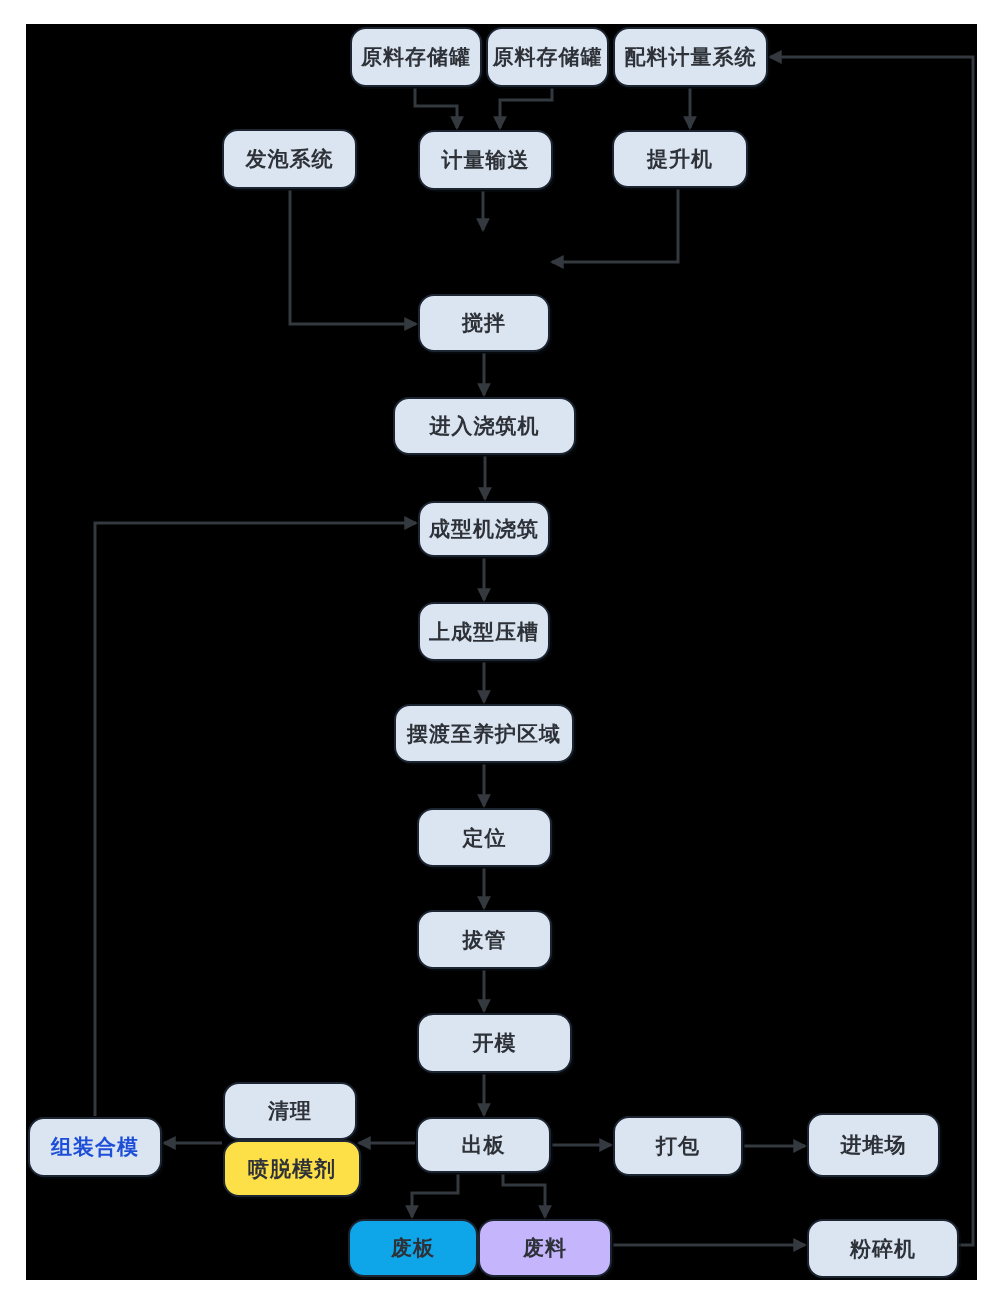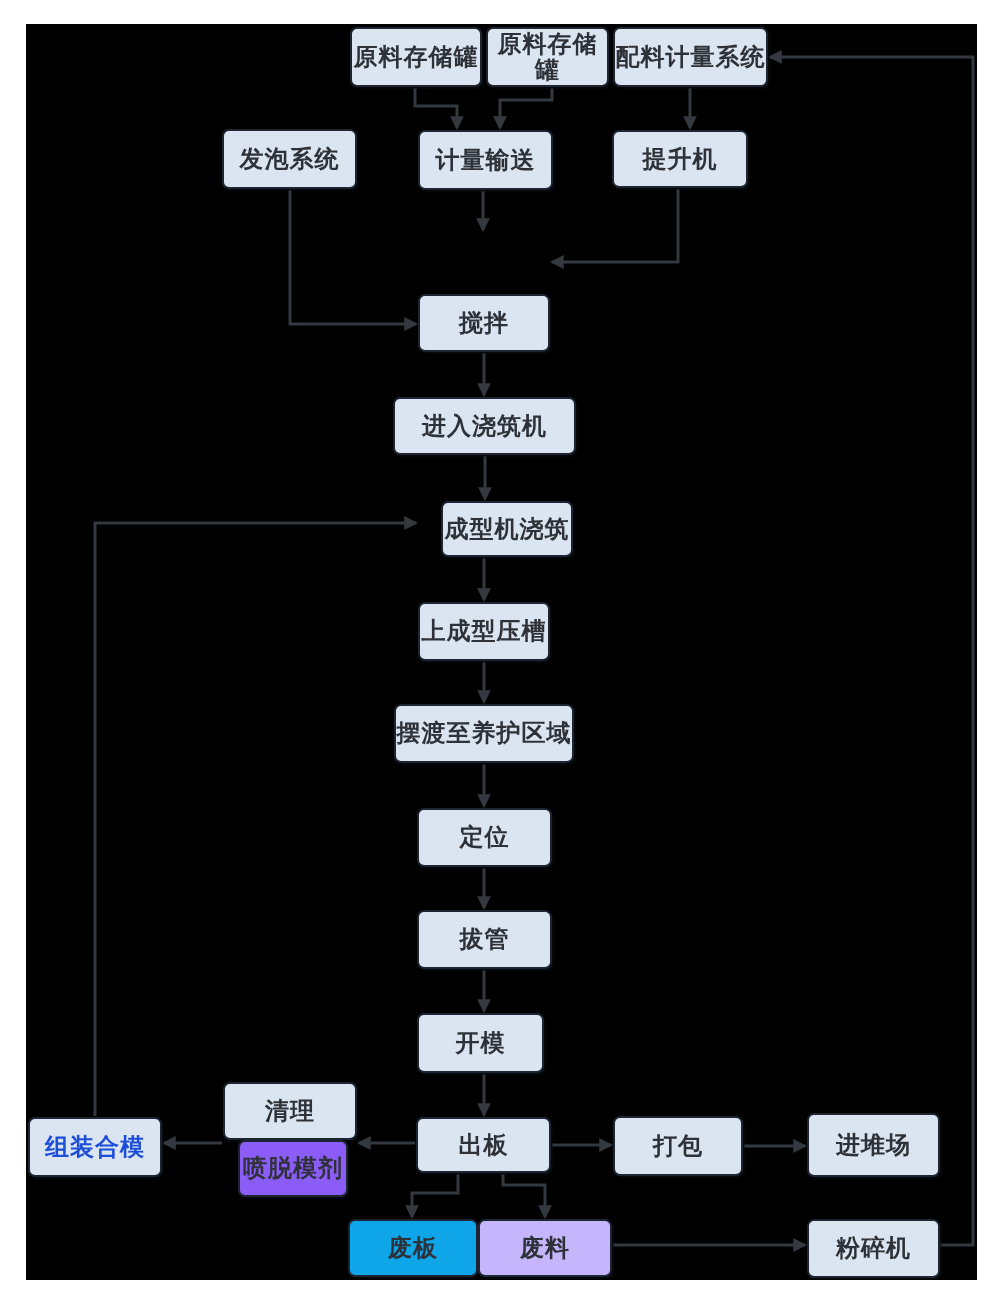--- a/index.html
+++ b/index.html
@@ -11,24 +11,24 @@
     overflow:hidden;
   }
   .stage{position:absolute;left:0;top:0;width:1000px;height:1304px;}
   .diagram-bg{position:absolute;background:#000000;}
   .edge-layer{position:absolute;left:0;top:0;width:1000px;height:1304px;pointer-events:none;}
   .node{
     position:absolute;
     box-sizing:border-box;
     background:#dbe5f1;
     border:2px solid #1c2531;
-    border-radius:7px;
+    border-radius:16px;
     display:flex;align-items:center;justify-content:center;
     color:#2e3238;
-    font-size:24px;
+    font-size:21px;
     font-weight:600;
     letter-spacing:1px;
     text-align:center;
     line-height:1.1;
     box-shadow:2px 2px 0 rgba(10,14,20,0.55);
   }
 </style>
 </head>
 <body>
 
@@ -66,28 +66,28 @@
       <polyline points="940,1245 973,1245 973,57 770,57" fill="none" stroke="#33393f" stroke-width="3" marker-end="url(#ah)"></polyline>
     </svg>
     <div class="node" style="left: 350px; top: 27px; width: 132px; height: 60px; background: rgb(219, 229, 241); border-color: rgb(28, 37, 49); color: rgb(46, 50, 56);">原料存储罐</div>
     <div class="node" style="left: 486px; top: 27px; width: 123px; height: 60px; background: rgb(219, 229, 241); border-color: rgb(28, 37, 49); color: rgb(46, 50, 56);">原料存储罐</div>
     <div class="node" style="left: 613px; top: 27px; width: 155px; height: 60px; background: rgb(219, 229, 241); border-color: rgb(28, 37, 49); color: rgb(46, 50, 56);">配料计量系统</div>
     <div class="node" style="left: 222px; top: 129px; width: 135px; height: 60px; background: rgb(219, 229, 241); border-color: rgb(28, 37, 49); color: rgb(46, 50, 56);">发泡系统</div>
     <div class="node" style="left: 418px; top: 130px; width: 135px; height: 60px; background: rgb(219, 229, 241); border-color: rgb(28, 37, 49); color: rgb(46, 50, 56);">计量输送</div>
     <div class="node" style="left: 612px; top: 130px; width: 136px; height: 58px; background: rgb(219, 229, 241); border-color: rgb(28, 37, 49); color: rgb(46, 50, 56);">提升机</div>
     <div class="node" style="left: 418px; top: 294px; width: 132px; height: 58px; background: rgb(219, 229, 241); border-color: rgb(28, 37, 49); color: rgb(46, 50, 56);">搅拌</div>
     <div class="node" style="left: 393px; top: 397px; width: 183px; height: 58px; background: rgb(219, 229, 241); border-color: rgb(28, 37, 49); color: rgb(46, 50, 56);">进入浇筑机</div>
-    <div class="node" style="left: 418px; top: 501px; width: 132px; height: 56px; background: rgb(219, 229, 241); border-color: rgb(28, 37, 49); color: rgb(46, 50, 56); margin-left: 23px;">成型机浇筑</div>
+    <div class="node" style="left: 418px; top: 501px; width: 132px; height: 56px; background: rgb(219, 229, 241); border-color: rgb(28, 37, 49); color: rgb(46, 50, 56);">成型机浇筑</div>
     <div class="node" style="left: 418px; top: 602px; width: 132px; height: 59px; background: rgb(219, 229, 241); border-color: rgb(28, 37, 49); color: rgb(46, 50, 56);">上成型压槽</div>
     <div class="node" style="left: 394px; top: 704px; width: 180px; height: 59px; background: rgb(219, 229, 241); border-color: rgb(28, 37, 49); color: rgb(46, 50, 56);">摆渡至养护区域</div>
     <div class="node" style="left: 417px; top: 808px; width: 135px; height: 59px; background: rgb(219, 229, 241); border-color: rgb(28, 37, 49); color: rgb(46, 50, 56);">定位</div>
     <div class="node" style="left: 417px; top: 910px; width: 135px; height: 59px; background: rgb(219, 229, 241); border-color: rgb(28, 37, 49); color: rgb(46, 50, 56);">拔管</div>
-    <div class="node" style="left: 417px; top: 1013px; width: 127px; height: 60px; background: rgb(219, 229, 241); border-color: rgb(28, 37, 49); color: rgb(46, 50, 56);">开模</div>
+    <div class="node" style="left: 417px; top: 1013px; width: 155px; height: 60px; background: rgb(219, 229, 241); border-color: rgb(28, 37, 49); color: rgb(46, 50, 56);">开模</div>
     <div class="node" style="left: 223px; top: 1082px; width: 134px; height: 58px; background: rgb(219, 229, 241); border-color: rgb(28, 37, 49); color: rgb(46, 50, 56);">清理</div>
-    <div class="node" style="left: 223px; top: 1140px; width: 110px; height: 57px; background: #8b5cf6; border-color: rgb(28, 37, 49); color: rgb(46, 50, 56); margin-left: 15px;">喷脱模剂</div>
+    <div class="node" style="left: 223px; top: 1140px; width: 138px; height: 57px; background: #fde047; border-color: rgb(28, 37, 49); color: rgb(46, 50, 56);">喷脱模剂</div>
     <div class="node" style="left: 28px; top: 1117px; width: 134px; height: 60px; background: rgb(219, 229, 241); border-color: rgb(28, 37, 49); color: #1d4ed8;">组装合模</div>
     <div class="node" style="left: 416px; top: 1117px; width: 135px; height: 56px; background: rgb(219, 229, 241); border-color: rgb(28, 37, 49); color: rgb(46, 50, 56);">出板</div>
     <div class="node" style="left: 613px; top: 1116px; width: 130px; height: 60px; background: rgb(219, 229, 241); border-color: rgb(28, 37, 49); color: rgb(46, 50, 56);">打包</div>
     <div class="node" style="left: 807px; top: 1113px; width: 133px; height: 64px; background: rgb(219, 229, 241); border-color: rgb(28, 37, 49); color: rgb(46, 50, 56);">进堆场</div>
     <div class="node" style="left: 348px; top: 1219px; width: 130px; height: 58px; background: #0ea5e9; border-color: rgb(28, 37, 49); color: rgb(46, 50, 56);">废板</div>
     <div class="node" style="left: 478px; top: 1219px; width: 134px; height: 58px; background: #c4b5fd; border-color: rgb(28, 37, 49); color: rgb(46, 50, 56);">废料</div>
-    <div class="node" style="left: 807px; top: 1219px; width: 133px; height: 59px; background: rgb(219, 229, 241); border-color: rgb(28, 37, 49); color: rgb(46, 50, 56);">粉碎机</div>
+    <div class="node" style="left: 807px; top: 1219px; width: 152px; height: 59px; background: rgb(219, 229, 241); border-color: rgb(28, 37, 49); color: rgb(46, 50, 56);">粉碎机</div>
   </div>
 
 </body></html>

